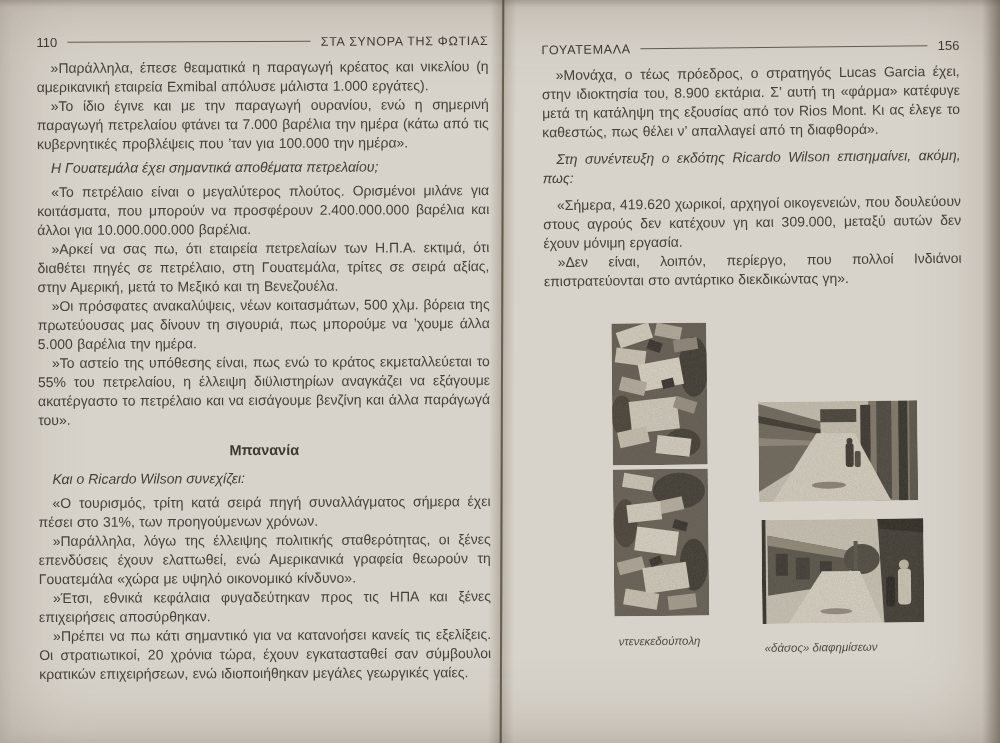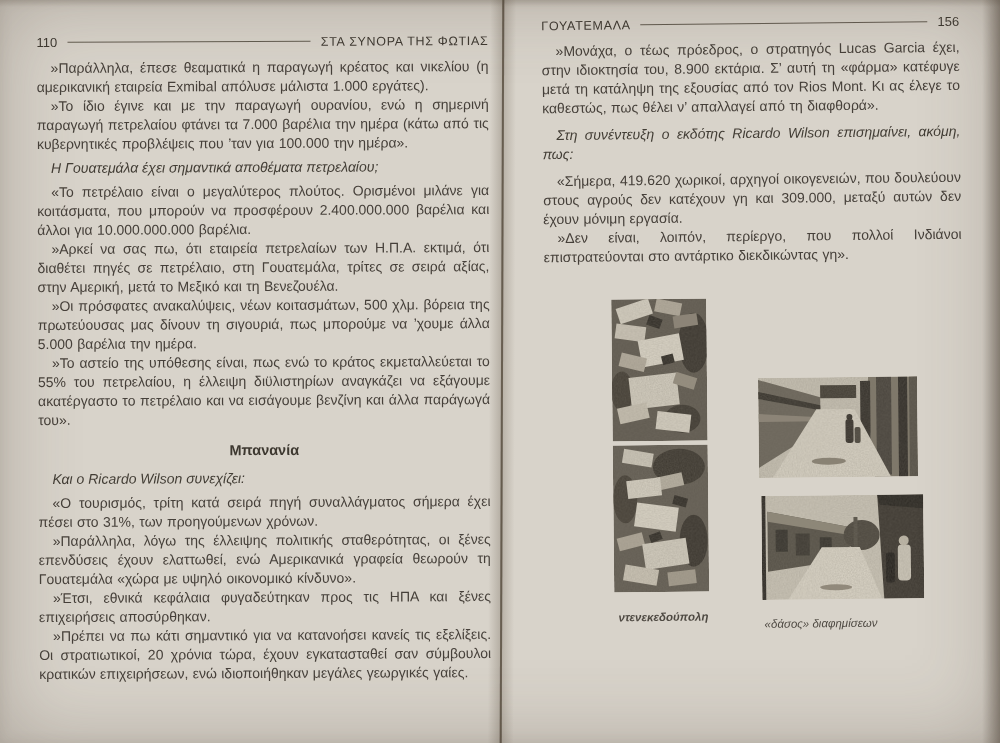--- a/index.html
+++ b/index.html
@@ -17,21 +17,21 @@
     background:linear-gradient(to right, rgba(88,76,62,0), rgba(75,64,52,.5));}
   .edge-top{position:absolute;top:0;left:0;width:100%;height:7px;
     background:linear-gradient(rgba(88,76,62,.22), rgba(88,76,62,0));}
   .gutter{position:absolute;left:489px;top:0;width:26px;height:100%;transform:rotate(.2deg);
     background:linear-gradient(to right, rgba(120,108,92,0), rgba(100,89,74,.28) 44%,
       rgba(66,57,46,.55) 50%, rgba(100,89,74,.25) 56%, rgba(120,108,92,0));}
   .gutter::after{content:"";position:absolute;left:12px;top:0;width:1.5px;height:100%;background:rgba(90,79,64,.75);}
 
   .page{position:absolute;top:0;height:743px;box-sizing:border-box;}
   .page-left{left:0;width:502px;padding:34px 12px 0 38px;}
-  .page-right{left:504px;width:496px;padding:16px 37px 0 41px;}
+  .page-right{left:504px;width:496px;padding:40px 37px 0 41px;}
   .page-inner{position:relative;height:100%;}
   .page-left .page-inner{transform:rotate(-0.25deg);}
   .page-right .page-inner{transform:rotate(-0.6deg);}
 
   .pg-header{display:flex;align-items:center;gap:10px;margin-bottom:9px;
     font-size:12.5px;letter-spacing:.7px;color:#3d3830;}
   .pg-num{font-size:13px;letter-spacing:0;}
   .hdr-rule{flex:1;height:0;border-top:1.4px solid rgba(77,70,59,.85);}
 
   p.body{margin:0;font-size:14px;line-height:19px;text-align:justify;text-indent:14px;
@@ -41,21 +41,21 @@
   h3.chapter{margin:13px 0 11px;text-align:center;font-size:14.5px;font-weight:bold;color:#3d3830;}
 
   .photos{position:absolute;left:-41px;top:272px;width:496px;height:400px;}
   .photo{position:absolute;overflow:hidden;}
   .photo svg{display:block;width:100%;height:100%;}
   .p-aerial-top{left:108px;top:10px;width:95px;height:142px;}
   .p-aerial-bot{left:108px;top:156px;width:95px;height:147px;}
   .p-street-top{left:254px;top:90px;width:159px;height:100px;}
   .p-street-bot{left:256px;top:208px;width:162px;height:104px;}
   .caption{position:absolute;font-style:italic;font-size:11.5px;color:#4e4942;white-space:nowrap;}
-  .cap-1{left:112px;top:322px;font-weight:bold;}
+  .cap-1{left:112px;top:322px;}
   .cap-2{left:258px;top:330px;}
 </style>
 </head>
 <body>
 
 <svg width="0" height="0" style="position:absolute" aria-hidden="true">
   <defs>
     <filter id="grain" x="0%" y="0%" width="100%" height="100%">
       <feTurbulence type="fractalNoise" baseFrequency="0.75" numOctaves="2" result="n"></feTurbulence>
       <feColorMatrix in="n" type="matrix" values="0 0 0 0 0.24  0 0 0 0 0.22  0 0 0 0 0.18  0 0 0 0.38 0"></feColorMatrix>

